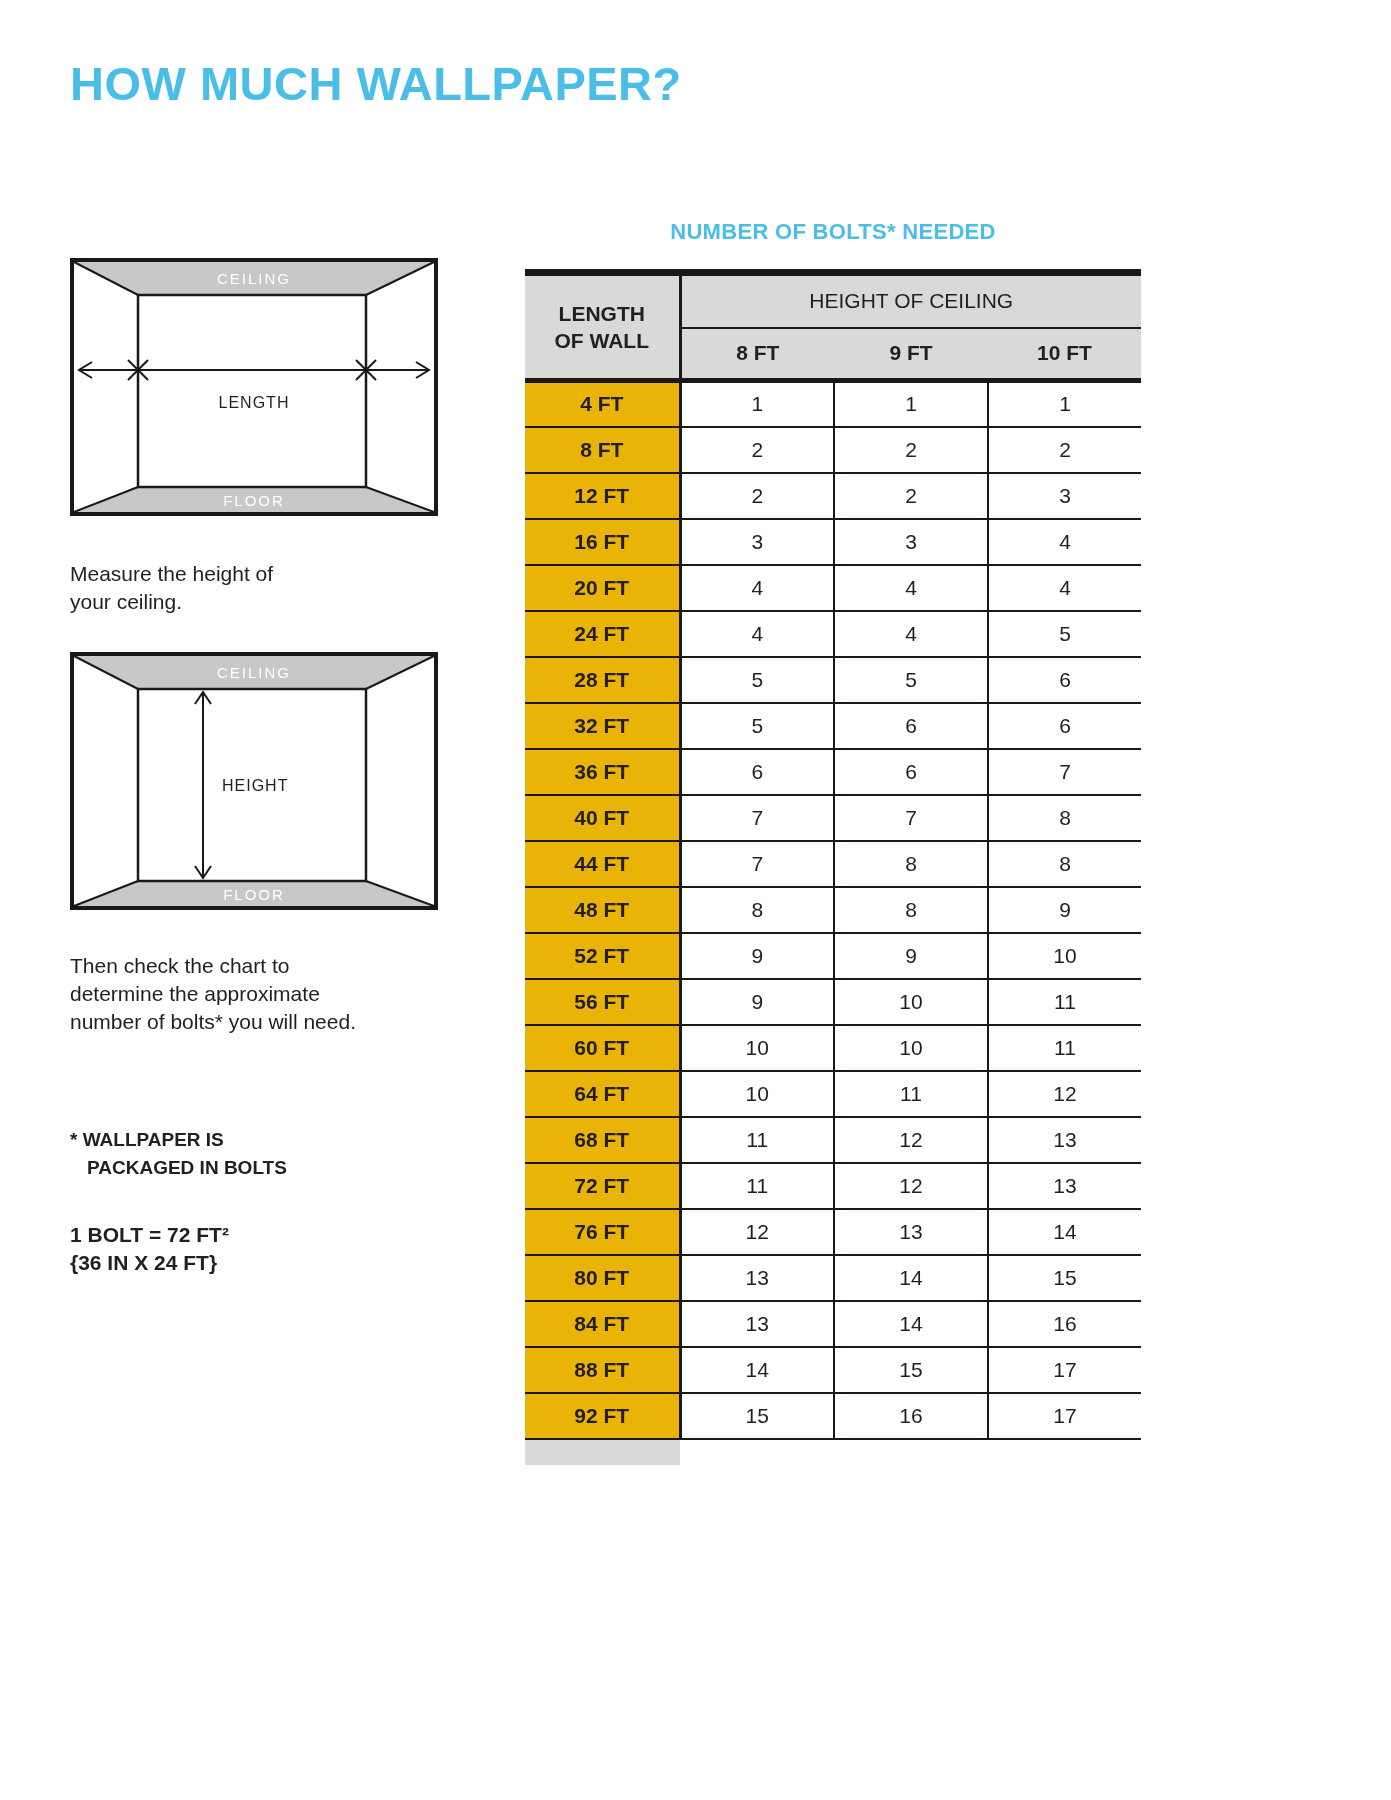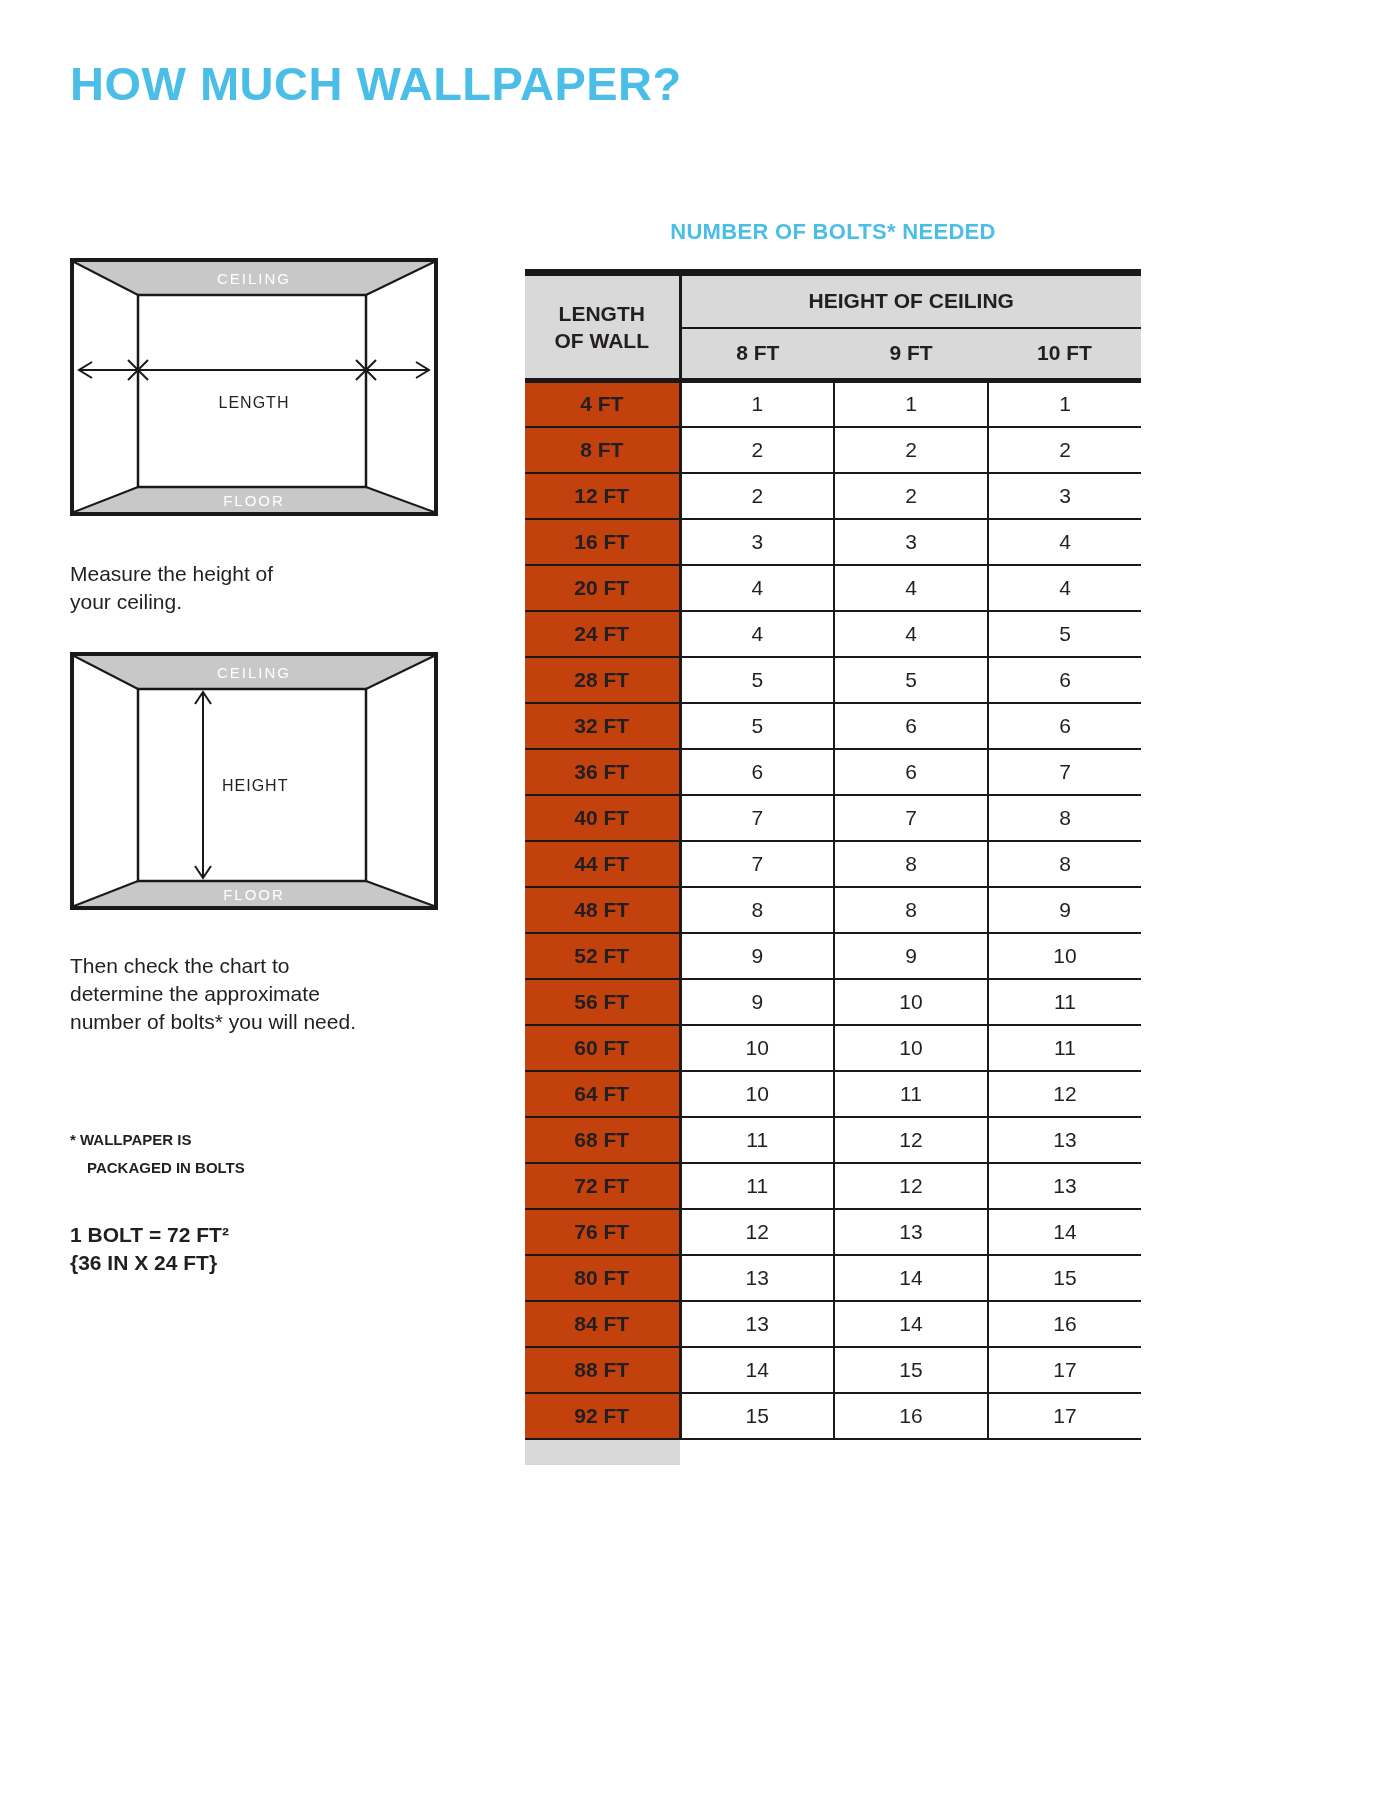--- a/index.html
+++ b/index.html
@@ -15,46 +15,46 @@
   .left-col { position:absolute; left:70px; top:218px; width:392px; }
   .right-col { position:absolute; left:525px; top:218px; width:616px; }
   .section-title { font-size:22px; font-weight:bold; color:#4ABEE7; line-height:28px; letter-spacing:0.3px; }
   .table-title { text-align:center; margin-bottom:23px; }
   .body-text { font-size:21px; line-height:28px; white-space:pre-line; color:#231F20; }
   .step1 { margin-top:38px; }
   .diagram { display:block; margin-top:40px; }
   .diagram2 { margin-top:36px; }
   .step2 { margin-top:44px; }
   .step3 { margin-top:42px; }
-  .footnote { margin-top:90px; font-size:15px; font-weight:bold; line-height:28px; }
+  .footnote { margin-top:90px; font-size:19px; font-weight:bold; line-height:28px; }
   .footnote .indent { padding-left:17px; }
   .bolt-eq { margin-top:39px; font-size:21px; font-weight:bold; line-height:28px; }
 
   table.bolts {
     border-collapse:collapse; width:616px; table-layout:fixed;
     border-top:7px solid #1A1818;
   }
   table.bolts th, table.bolts td {
     font-size:21px; text-align:center; vertical-align:middle; padding:0; color:#231F20;
   }
   th.len-head {
     background:#D9D9D9; font-weight:bold;
     border-right:3px solid #1A1818; border-bottom:5px solid #1A1818;
     white-space:pre-line; line-height:27px;
   }
   th.group-head {
-    background:#D9D9D9; font-weight:bold;
+    background:#D9D9D9; font-weight:normal;
     border-bottom:2px solid #1A1818; height:55px;
   }
   tr.sub-row th {
     background:#D9D9D9; font-weight:bold;
     border-bottom:5px solid #1A1818; height:53px;
   }
   tbody th.row-head {
-    background:#c2410c; font-weight:bold;
+    background:#eab308; font-weight:bold;
     border-right:3px solid #1A1818; border-bottom:2px solid #1A1818; height:46px;
   }
   tbody td {
     background:#ffffff; font-weight:normal;
     border-right:2px solid #1A1818; border-bottom:2px solid #1A1818; height:46px;
   }
   tbody td:last-child { border-right:none; }
   .table-stub { width:155px; height:25px; background:#D9D9D9; }
   svg text { font-family:"Liberation Sans", sans-serif; }
 </style>

